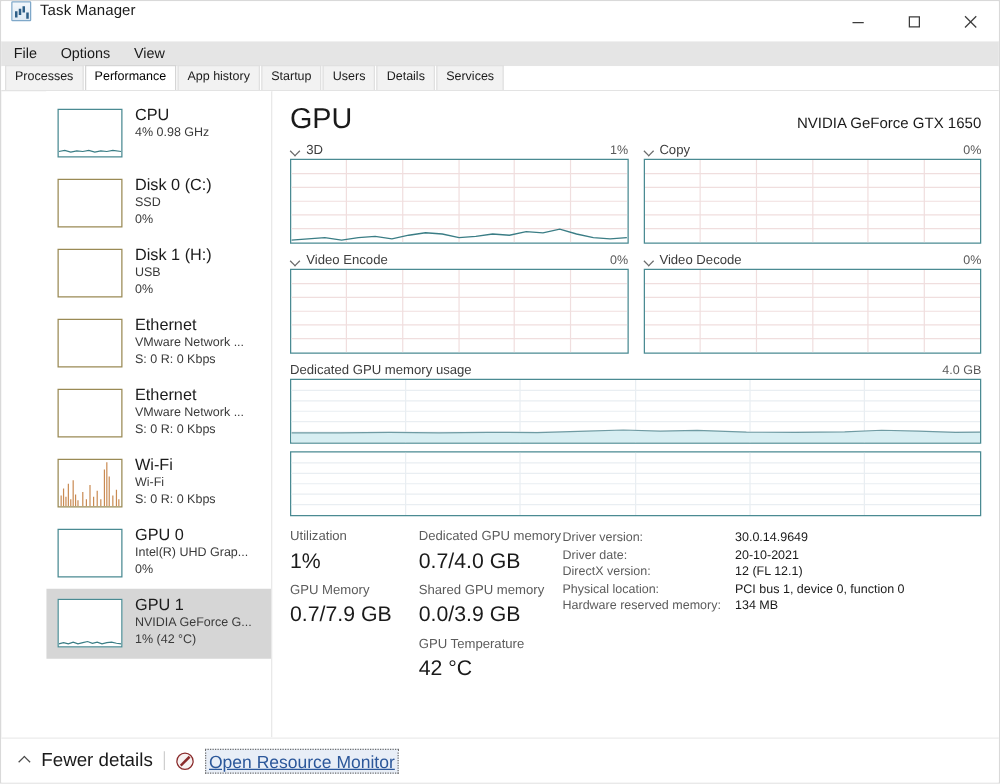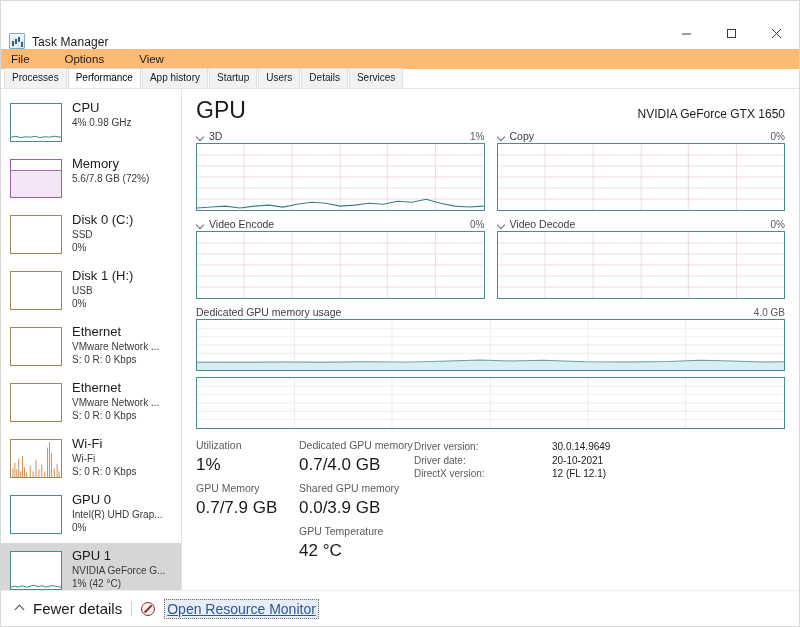--- a/index.html
+++ b/index.html
@@ -14,24 +14,23 @@
     width: 800px; height: 627px;
     background: #ffffff;
     position: relative;
     display: flex; flex-direction: column;
     border: 1px solid #d9d9d9;
   }
 
   
   .titlebar {
     height: 32px; flex: 0 0 32px;
-    display: flex; align-items: flex-end;
+    display: flex; align-items: flex-start;
     background: #ffffff;
     position: relative;
-    margin-top: 16px;
   }
   .tb-icon {
     width: 16px; height: 16px; margin-left: 8px; margin-right: 7px;
     border: 1px solid #7fa8c9;
     background: linear-gradient(#f2f7fb, #dfeaf4);
     position: relative; border-radius: 1px;
     flex: 0 0 16px;
   }
   .tb-icon::before {
     content: ""; position: absolute; left: 2px; bottom: 2px;
@@ -51,22 +50,21 @@
     font-size: 12px; color: #3c3c3c;
     user-select: none;
   }
   .wc svg { display: block; }
 
   
   .menubar {
     height: 20px; flex: 0 0 20px;
     display: flex; align-items: center;
     padding-left: 8px;
-    background: #fdba74;
-    gap: 16px;
+    background: #e5e5e5;
   }
   .menuitem {
     font-size: 11.5px; color: #1a1a1a;
     padding: 2px 9px 2px 2px; margin-right: 8px;
     line-height: 14px;
   }
 
   
   .tabstrip {
     height: 20px; flex: 0 0 20px;
@@ -88,20 +86,21 @@
   .tab.active {
     background: #ffffff;
     border-color: #d5d5d5;
     color: #000;
   }
 
   
   .body {
     flex: 1 1 auto; display: flex; min-height: 0;
     background: #ffffff;
+    margin-left: 36px;
   }
   .sidebar {
     width: 181px; flex: 0 0 181px;
     border-right: 1px solid #e2e2e2;
     padding-top: 6px;
     overflow: hidden;
     background: #ffffff;
   }
   .side-item {
     display: flex; align-items: flex-start;
@@ -286,32 +285,20 @@
           <svg viewBox="0 0 52 39" preserveAspectRatio="none">
             <polyline points="0,35 5,34 10,35.5 15,34.5 20,35 25,34 30,35.5 35,34.5 40,35 45,34 52,35" fill="none" stroke="#3a7d85" stroke-width="1"></polyline>
           </svg>
         </div>
         <div class="side-text">
           <div class="side-title">CPU</div>
           <div class="side-sub">4%  0.98 GHz</div>
         </div>
       </div>
 
-      <div class="side-item">
-        <div class="thumb mem">
-          <svg viewBox="0 0 52 39" preserveAspectRatio="none">
-            <rect x="0" y="11" width="52" height="28" fill="#f5e6f7"></rect>
-            <line x1="0" y1="11" x2="52" y2="11" stroke="#a05ea8" stroke-width="1"></line>
-          </svg>
-        </div>
-        <div class="side-text">
-          <div class="side-title">Memory</div>
-          <div class="side-sub">5.6/7.8 GB (72%)</div>
-        </div>
-      </div>
 
       <div class="side-item">
         <div class="thumb disk"></div>
         <div class="side-text">
           <div class="side-title">Disk 0 (C:)</div>
           <div class="side-sub">SSD</div>
           <div class="side-sub">0%</div>
         </div>
       </div>
 
@@ -579,20 +566,28 @@
             <span class="drv-v">30.0.14.9649</span>
           </div>
           <div class="drv-row">
             <span class="drv-k">Driver date:</span>
             <span class="drv-v">20-10-2021</span>
           </div>
           <div class="drv-row">
             <span class="drv-k">DirectX version:</span>
             <span class="drv-v">12 (FL 12.1)</span>
           </div>
+          <div class="drv-row">
+            <span class="drv-k">Physical location:</span>
+            <span class="drv-v">PCI bus 1, device 0, function 0</span>
+          </div>
+          <div class="drv-row">
+            <span class="drv-k">Hardware reserved memory:</span>
+            <span class="drv-v">134 MB</span>
+          </div>
         </div>
       </div>
 
     </div>
   </div>
 
   <div class="footer">
     <div class="fewer">
       <span class="chev-up"></span>
       <span>Fewer details</span>

